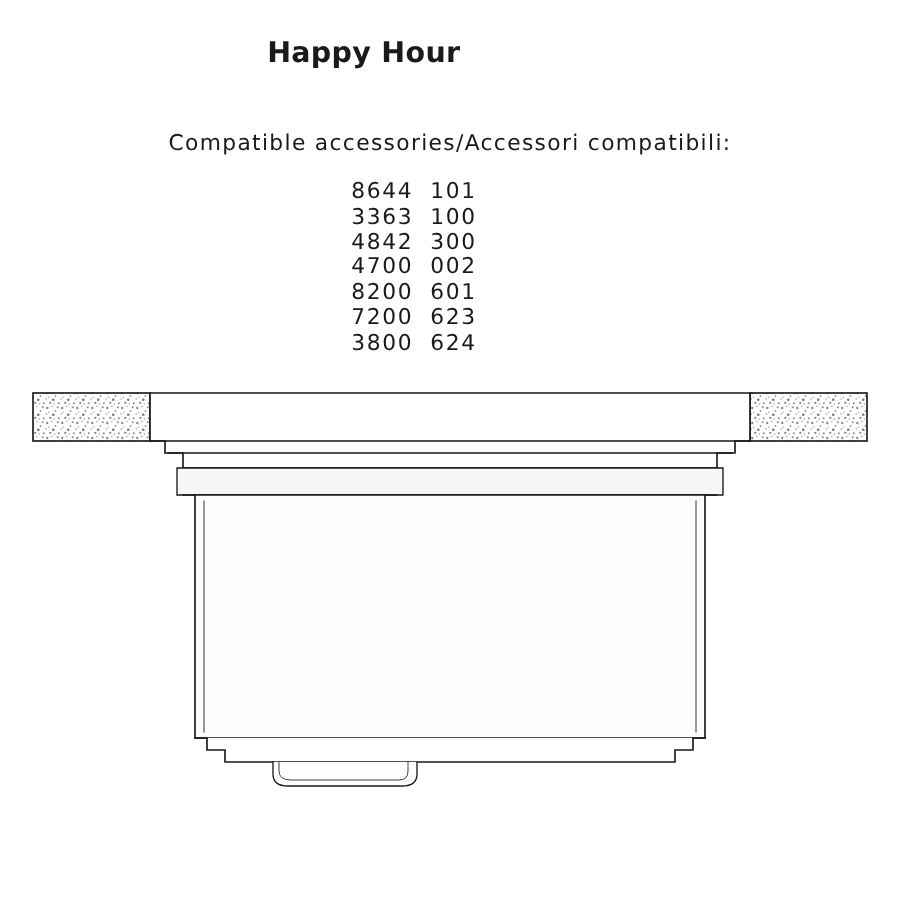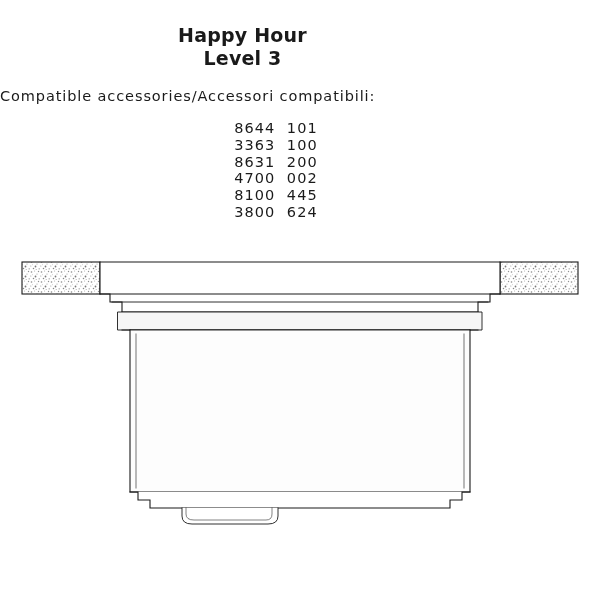--- a/index.html
+++ b/index.html
@@ -30,21 +30,21 @@
     font-weight: bold;
     font-size: 19px;
     letter-spacing: 0.2px;
     line-height: 23px;
   }
   .subtitle {
     position: absolute;
     top: 88px;
     left: 0;
     width: 600px;
-    text-align: left;
+    text-align: center;
     font-size: 14.5px;
     letter-spacing: 0.9px;
     white-space: nowrap;
   }
   .codes {
     position: absolute;
     top: 120px;
     left: 0;
     width: 552px;
     text-align: center;
@@ -63,31 +63,31 @@
     height: 600px;
   }
 </style>
 </head>
 <body>
 
 <div class="sheet">
 
   <div class="title-block">
     <div class="title-line">Happy Hour</div>
-    <div class="title-line">Level 3</div>
   </div>
 
   <div class="subtitle">Compatible  accessories/Accessori  compatibili:</div>
 
   <div class="codes">
     <div class="code-row">8644  101</div>
     <div class="code-row">3363  100</div>
-    <div class="code-row">8631  200</div>
+    <div class="code-row">4842  300</div>
     <div class="code-row">4700  002</div>
-    <div class="code-row">8100  445</div>
+    <div class="code-row">8200  601</div>
+    <div class="code-row">7200  623</div>
     <div class="code-row">3800  624</div>
   </div>
 
   <svg class="drawing" viewBox="0 0 600 600">
     <defs>
       <pattern id="speckle" width="10" height="10" patternUnits="userSpaceOnUse">
         <rect width="10" height="10" fill="#ffffff"></rect>
         <circle cx="1.5" cy="2" r="0.8" fill="#8a8a8a"></circle>
         <circle cx="5.5" cy="6.5" r="0.9" fill="#7a7a7a"></circle>
         <circle cx="8.5" cy="1.5" r="0.7" fill="#909090"></circle>

